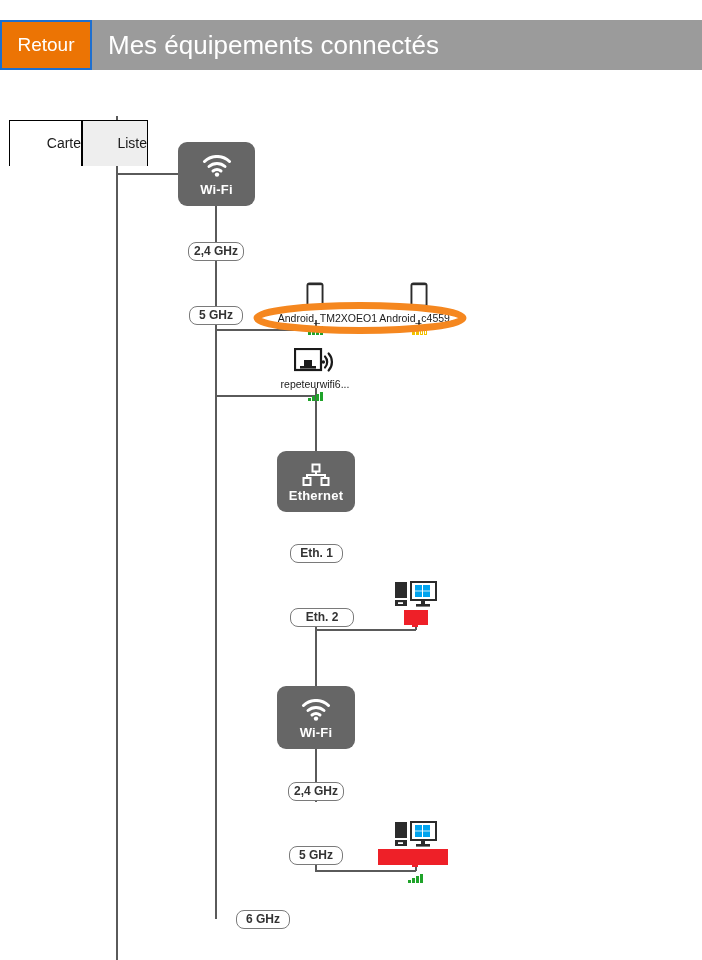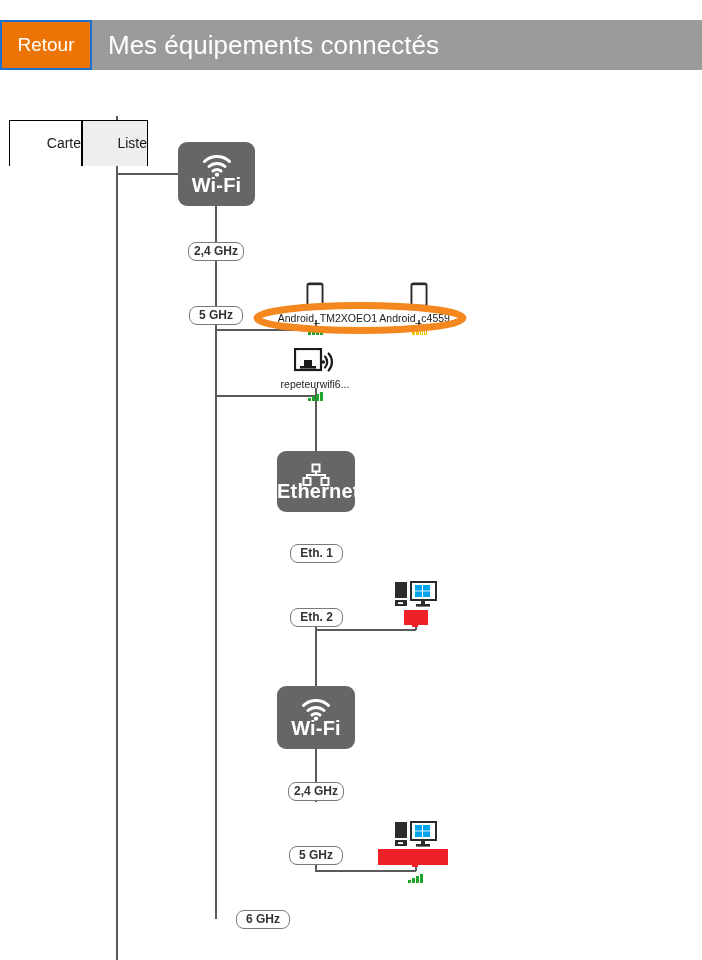--- a/index.html
+++ b/index.html
@@ -133,21 +133,21 @@
     top: 9px;
     height: 30px;
     display: flex;
     align-items: center;
     justify-content: center;
   }
   .group-node .gn-label {
     position: absolute;
     left: 0; right: 0;
     bottom: 9px;
-    font-size: 20px;
+    font-size: 13px;
     font-weight: bold;
     letter-spacing: .2px;
   }
 
   
   .band-chip {
     position: absolute;
     height: 19px;
     box-sizing: border-box;
     border: 1px solid #7a7a7a;
@@ -349,21 +349,21 @@
         <rect x="2.5" y="15" width="7" height="7" fill="none" stroke="#ffffff" stroke-width="2"></rect>
         <rect x="20.5" y="15" width="7" height="7" fill="none" stroke="#ffffff" stroke-width="2"></rect>
         <path d="M15 8.5 L15 12 M6 15 L6 12 L24 12 L24 15" stroke="#ffffff" stroke-width="2" fill="none"></path>
       </svg>
     </div>
     <div class="gn-label">Ethernet</div>
   </div>
 
   <div class="band-chip" style="left:290px; top:428px; width:53px;">Eth. 1</div>
 
-  <div class="band-chip" style="left:290px; top:492px; width:53px;">Eth. 2</div>
+  <div class="band-chip" style="left:290px; top:492px; width:64px;">Eth. 2</div>
 
   <div class="device" style="left:373px; top:462px; width:84px;">
     <div class="dev-icon">
       <svg width="44" height="30" viewBox="0 0 44 30" aria-hidden="true">
         <rect x="18" y="2" width="25" height="18" fill="#ffffff" stroke="#2b2b2b" stroke-width="2"></rect>
         <rect x="22" y="5" width="7" height="5.6" fill="#00a4ef"></rect>
         <rect x="30" y="5" width="7" height="5.6" fill="#00a4ef"></rect>
         <rect x="22" y="11.4" width="7" height="5.6" fill="#00a4ef"></rect>
         <rect x="30" y="11.4" width="7" height="5.6" fill="#00a4ef"></rect>
         <rect x="28" y="20" width="4" height="4" fill="#2b2b2b"></rect>

